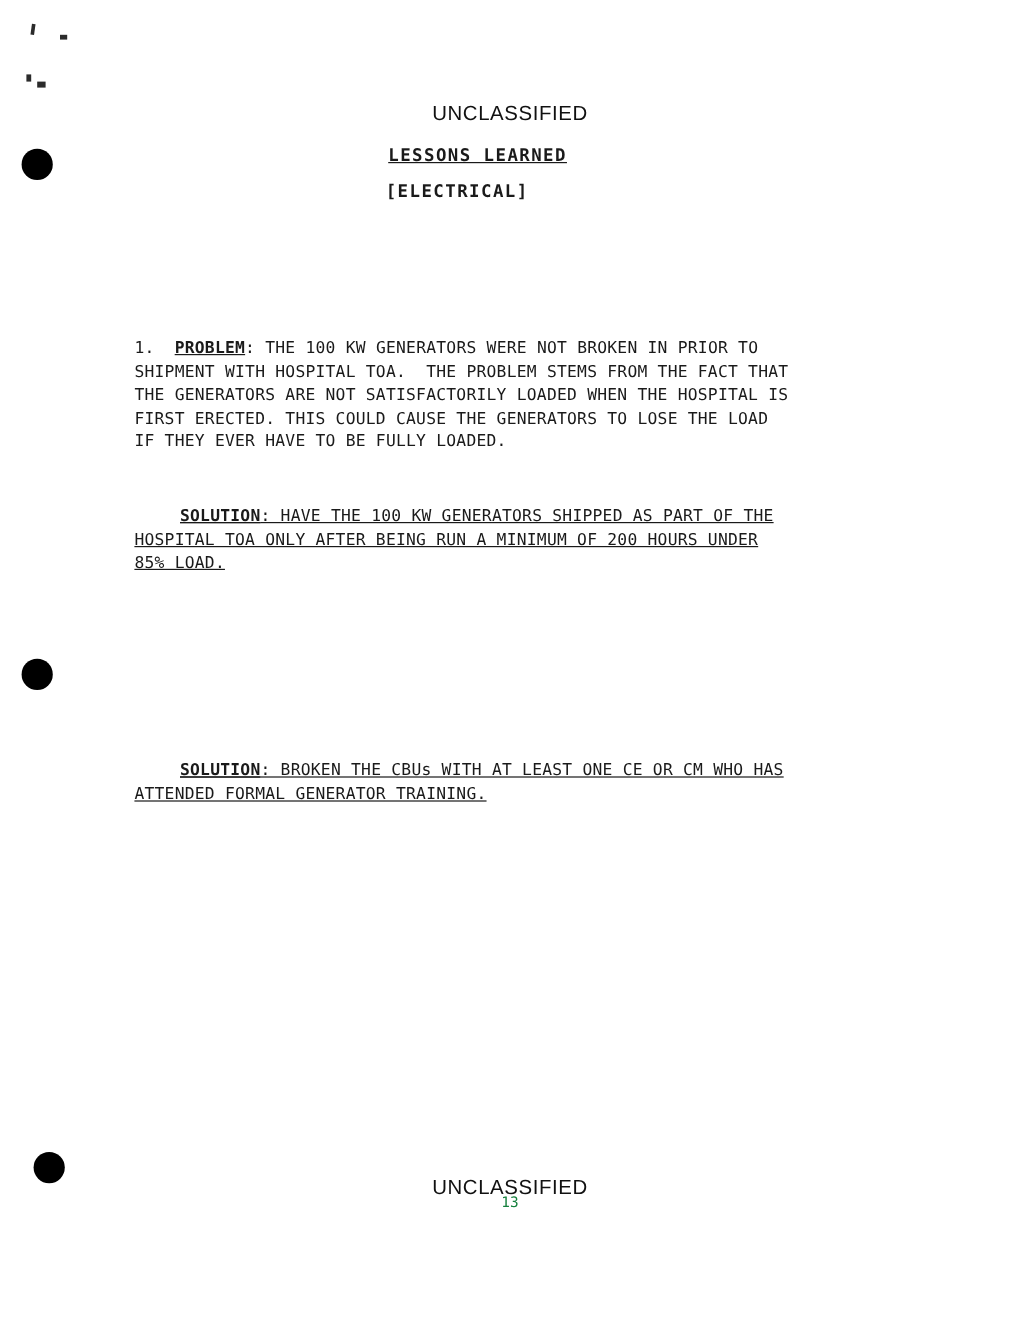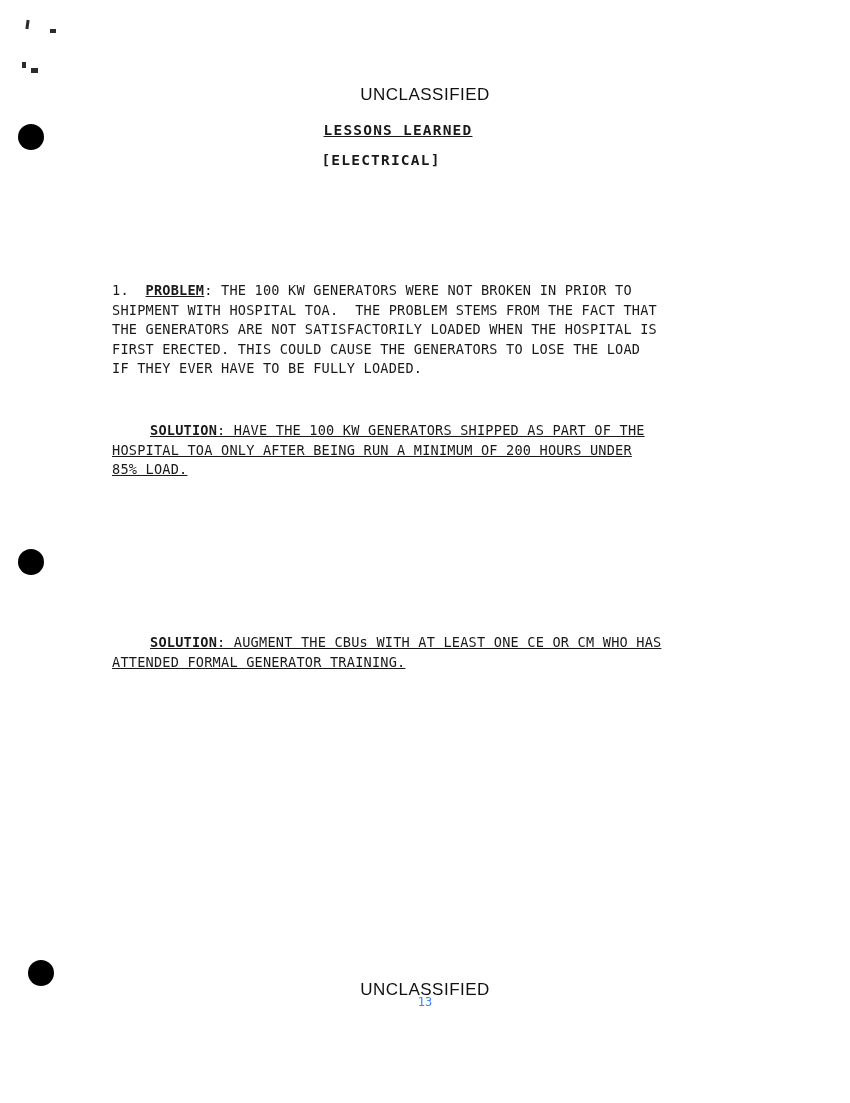--- a/index.html
+++ b/index.html
@@ -117,21 +117,21 @@
     letter-spacing: 0.5px;
     color: #111;
   }
   .page-number {
     position: absolute;
     top: 995px;
     left: 0;
     width: 850px;
     text-align: center;
     font-size: 12px;
-    color: #3b82f6;
+    color: #15803d;
   }
 </style>
 </head>
 <body>
 
 <div class="page">
 
   <div class="speck s1"></div>
   <div class="speck s2"></div>
   <div class="speck s3"></div>
@@ -154,21 +154,21 @@
 SHIPMENT WITH HOSPITAL TOA.  THE PROBLEM STEMS FROM THE FACT THAT
 THE GENERATORS ARE NOT SATISFACTORILY LOADED WHEN THE HOSPITAL IS
 FIRST ERECTED. THIS COULD CAUSE THE GENERATORS TO LOSE THE LOAD
 IF THEY EVER HAVE TO BE FULLY LOADED.</span></div>
       <div class="para solution"><span class="lbl">SOLUTION</span><span>: HAVE THE 100 KW GENERATORS SHIPPED AS PART OF THE
 HOSPITAL TOA ONLY AFTER BEING RUN A MINIMUM OF 200 HOURS UNDER
 85% LOAD.</span></div>
     </div>
 
     <div class="item">
-      <div class="para solution"><span class="lbl">SOLUTION</span><span>: AUGMENT THE CBUs WITH AT LEAST ONE CE OR CM WHO HAS
+      <div class="para solution"><span class="lbl">SOLUTION</span><span>: BROKEN THE CBUs WITH AT LEAST ONE CE OR CM WHO HAS
 ATTENDED FORMAL GENERATOR TRAINING.</span></div>
     </div>
 
     <div class="item">
     </div>
 
     
 
     
 

